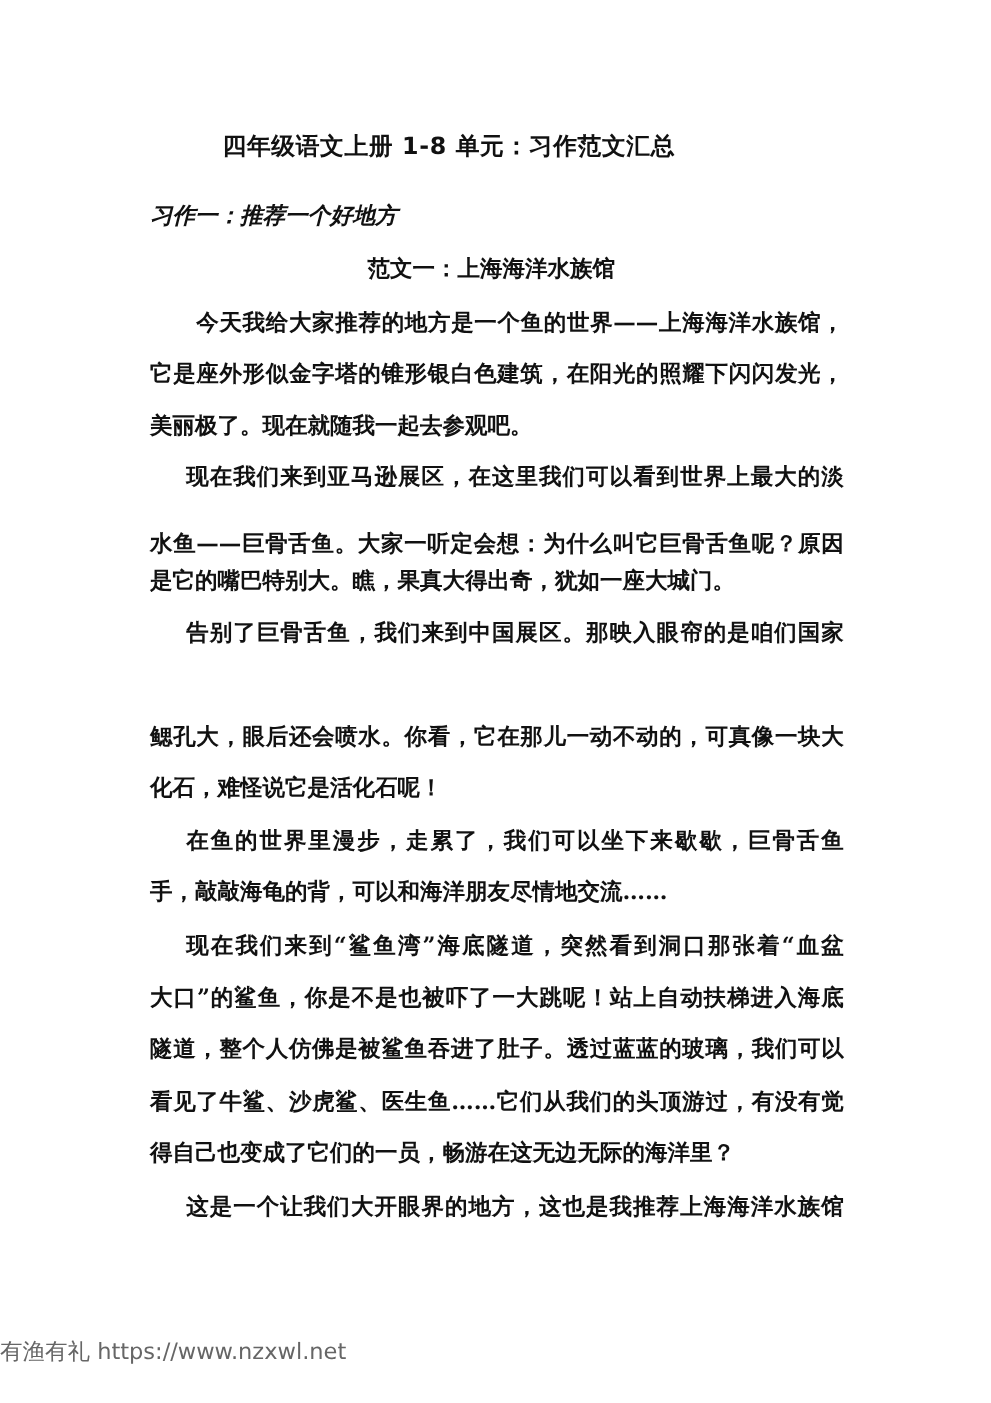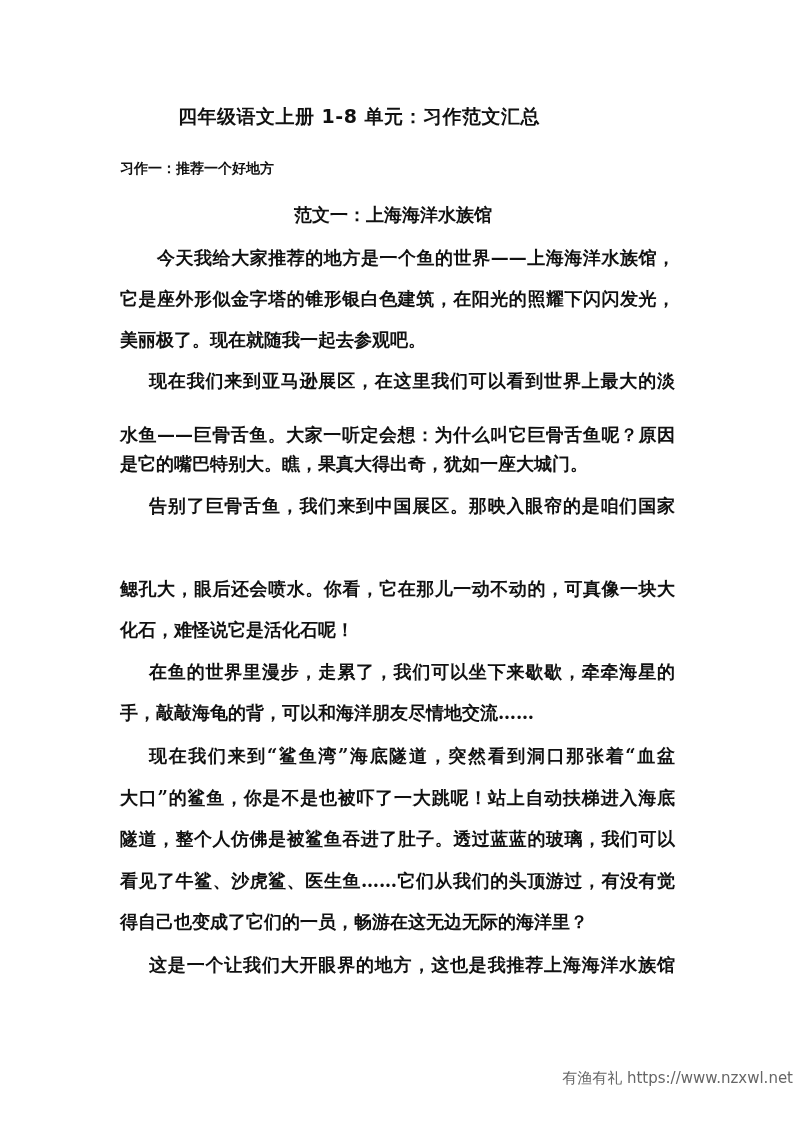--- a/index.html
+++ b/index.html
@@ -6,38 +6,38 @@
     body { width: 793px; height: 1122px; position: relative; overflow: hidden; }
     .page { position: absolute; left: 0; top: 0; width: 793px; height: 876px; background: #ffffff; }
     .title {
       position: absolute; left: 178px; top: 104px;
       font-family: "DejaVu Sans", sans-serif; font-weight: bold;
       font-size: 19px; color: #111; letter-spacing: 0.5px; white-space: nowrap;
     }
     .section {
       position: absolute; left: 120px; top: 160px;
       font-family: "DejaVu Serif", serif; font-weight: bold;
-      font-size: 14px; color: #111; white-space: nowrap;
+      font-size: 18px; color: #111; white-space: nowrap; font-style: italic;
     }
     .subtitle {
       position: absolute; left: 294px; top: 203px;
       font-family: "DejaVu Serif", serif; font-weight: bold;
       font-size: 18px; color: #111; white-space: nowrap;
     }
     .line {
       position: absolute; left: 120px; width: 555px;
       font-family: "DejaVu Serif", serif; font-weight: bold;
       font-size: 18px; color: #111; white-space: nowrap;
       text-align: justify; text-align-last: justify;
     }
     .line.last { text-align-last: left; }
     .footer {
       position: absolute; left: 0; width: 793px; top: 1069px;
-      text-align: right;
-      font-family: "DejaVu Sans", sans-serif; font-size: 15px; color: #666;
+      text-align: left;
+      font-family: "DejaVu Sans", sans-serif; font-size: 18px; color: #666;
     }
   </style>
 </head>
 <body>
 
 <div class="page">
   <div class="title">四年级语文上册 1-8 单元：习作范文汇总</div>
   <div class="section">习作一：推荐一个好地方</div>
   <div class="subtitle">范文一：上海海洋水族馆</div>
 
@@ -46,21 +46,21 @@
   <div class="line last" style="top:328px;">美丽极了。现在就随我一起去参观吧。</div>
 
   <div class="line" style="top:369px; left:149px; width:526px;">现在我们来到亚马逊展区，在这里我们可以看到世界上最大的淡</div>
   <div class="line" style="top:395px;margin-top:28px;">水鱼——巨骨舌鱼。大家一听定会想：为什么叫它巨骨舌鱼呢？原因</div>
   <div class="line last" style="top:452px;">是它的嘴巴特别大。瞧，果真大得出奇，犹如一座大城门。</div>
 
   <div class="line" style="top:494px; left:149px; width:526px;">告别了巨骨舌鱼，我们来到中国展区。那映入眼帘的是咱们国家</div>
   <div class="line" style="top:577px;">鳃孔大，眼后还会喷水。你看，它在那儿一动不动的，可真像一块大</div>
   <div class="line last" style="top:618px;">化石，难怪说它是活化石呢！</div>
 
-  <div class="line" style="top:660px; left:149px; width:526px;">在鱼的世界里漫步，走累了，我们可以坐下来歇歇，牵牵海星的</div>
+  <div class="line" style="top:660px; left:149px; width:526px;">在鱼的世界里漫步，走累了，我们可以坐下来歇歇，巨骨舌鱼</div>
   <div class="line last" style="top:701px;">手，敲敲海龟的背，可以和海洋朋友尽情地交流……</div>
 
   <div class="line" style="top:744px; left:149px; width:526px;">现在我们来到“鲨鱼湾”海底隧道，突然看到洞口那张着“血盆</div>
   <div class="line" style="top:786px;">大口”的鲨鱼，你是不是也被吓了一大跳呢！站上自动扶梯进入海底</div>
   <div class="line" style="top:827px;">隧道，整个人仿佛是被鲨鱼吞进了肚子。透过蓝蓝的玻璃，我们可以</div>
   <div class="line" style="top:869px;">看见了牛鲨、沙虎鲨、医生鱼……它们从我们的头顶游过，有没有觉</div>
   <div class="line last" style="top:910px;">得自己也变成了它们的一员，畅游在这无边无际的海洋里？</div>
 
   <div class="line" style="top:953px; left:149px; width:526px;">这是一个让我们大开眼界的地方，这也是我推荐上海海洋水族馆</div>
 

